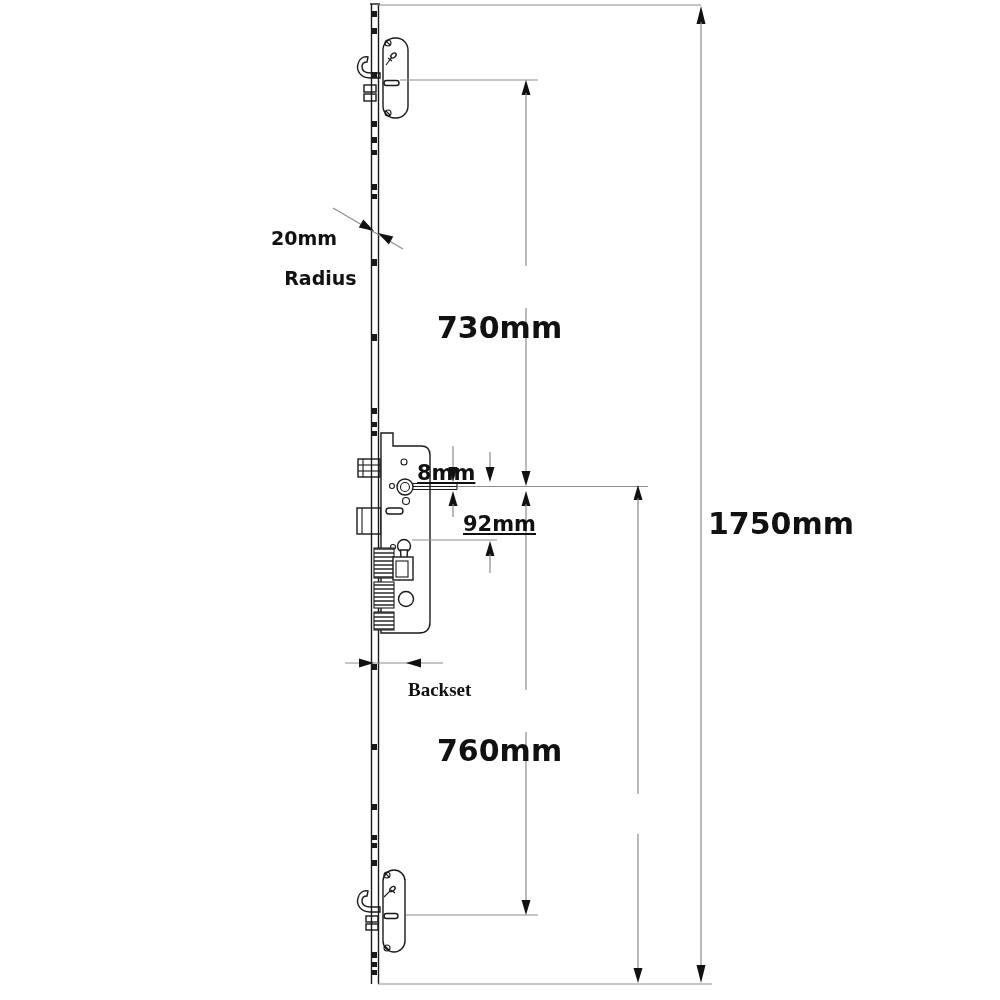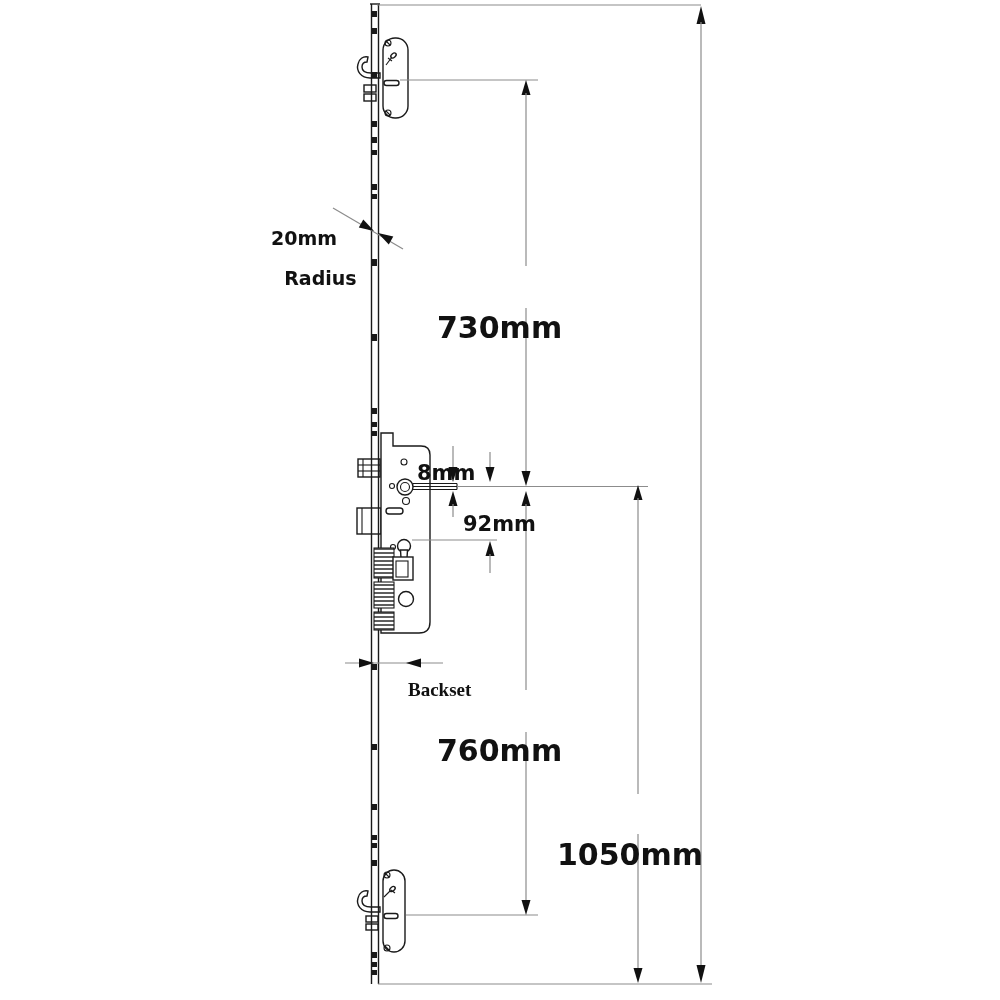--- a/index.html
+++ b/index.html
@@ -8,21 +8,21 @@
           font-family:"DejaVu Sans", sans-serif; }
   #art{ position:absolute; left:0; top:0; }
   .dw{ stroke:var(--ink); stroke-width:1.4; fill:none; }
   .dwf{ stroke:var(--ink); stroke-width:1.4; fill:#ffffff; }
   .dwk{ stroke:var(--ink); stroke-width:1.1; fill:none; }
   .tick{ fill:var(--ink); stroke:none; }
   .dl{ stroke:var(--dim); stroke-width:1.2; fill:none; }
   .ar{ fill:var(--arrow); stroke:none; }
   .lbl{ position:absolute; font-weight:700; color:var(--text); white-space:pre; line-height:1.05;margin-top:41px; }
   .big{ font-size:30px; }
-  .mid{ font-size:21px; }
+  .mid{ font-size:21px;text-decoration:underline; }
   .sm{ font-size:19px; }
 </style>
 </head>
 <body>
 
 <div id="stage">
 
   <svg id="art" width="1000" height="1000" viewBox="0 0 1000 1000">
     <defs>
       <pattern id="hatch" width="4" height="4" patternUnits="userSpaceOnUse">
@@ -203,23 +203,23 @@
       <polygon class="ar" points="374,231 358.8,227.4 363.3,219.6"></polygon>
       <polygon class="ar" points="378,233 388.8,244.4 393.3,236.6"></polygon>
     </g>
   </svg>
 
   <div class="lbl sm" style="left:271px; top:188px;"><span>20mm</span><br>
   <span>Radius</span></div>
 
   <div class="lbl big" style="left:437px; top:271px;text-align:center;">730mm</div>
 
+  <div class="lbl big" style="left:708px; top:467px;">1750mm</div>
 
   <div class="lbl mid" style="left:417px; top:421px;">8mm</div>
 
   <div class="lbl mid" style="left:463px; top:472px;">92mm</div>
 
   <div class="lbl sm" style="left:408px; top:639px;font-family:Liberation Serif, serif;">Backset</div>
 
   <div class="lbl big" style="left:437px; top:694px;text-align:right;">760mm</div>
 
-  <div class="lbl big" style="left:557px; top:798px;">1050mm</div>
 </div>
 
 </body></html>

